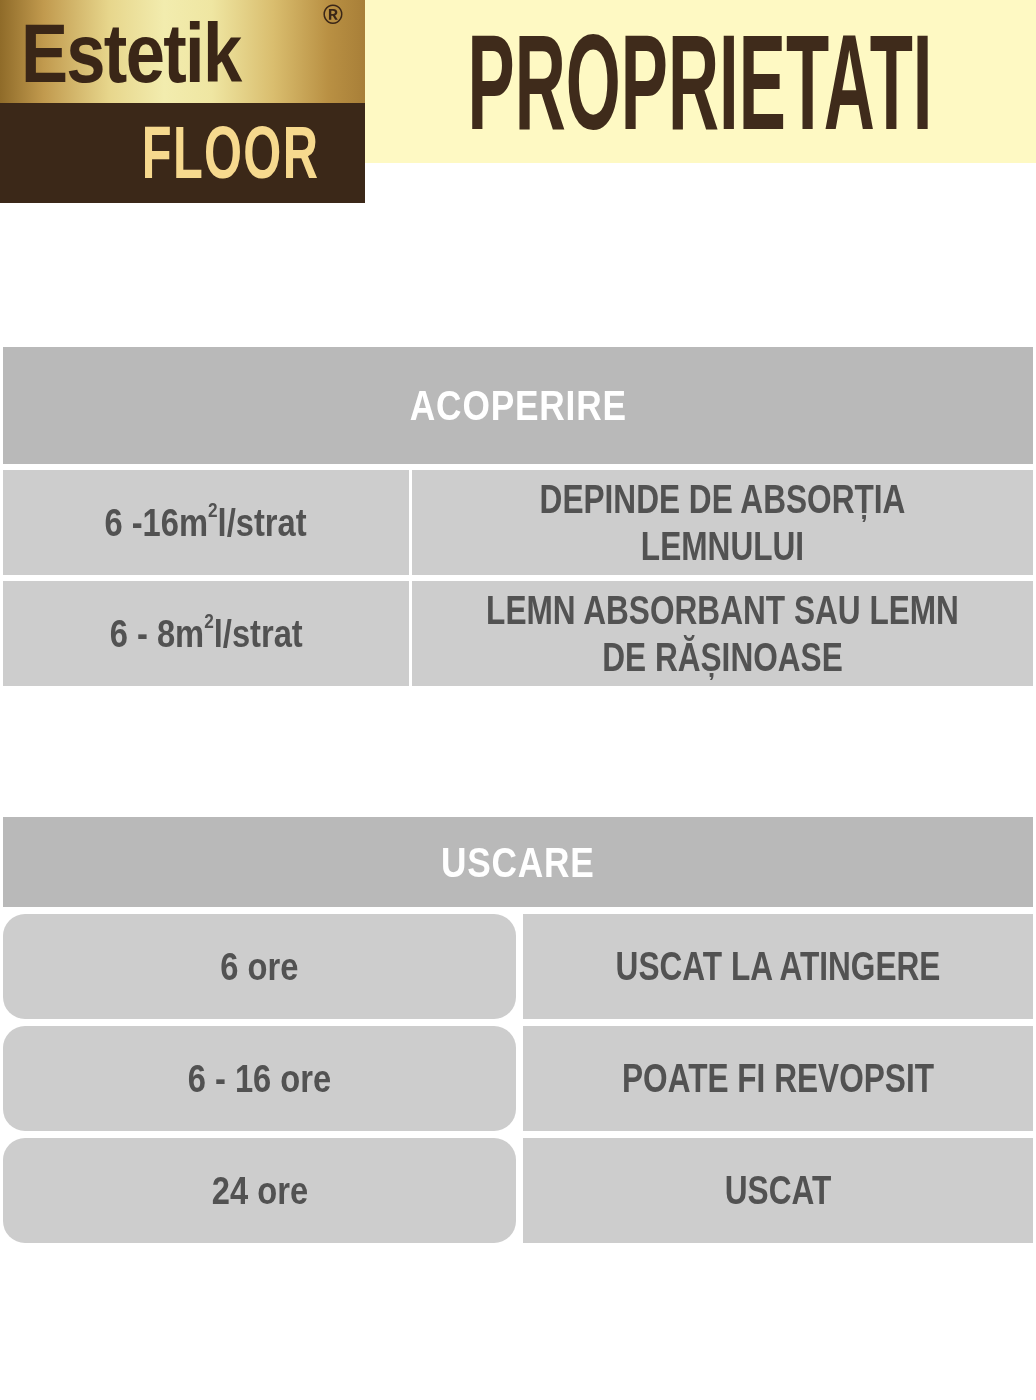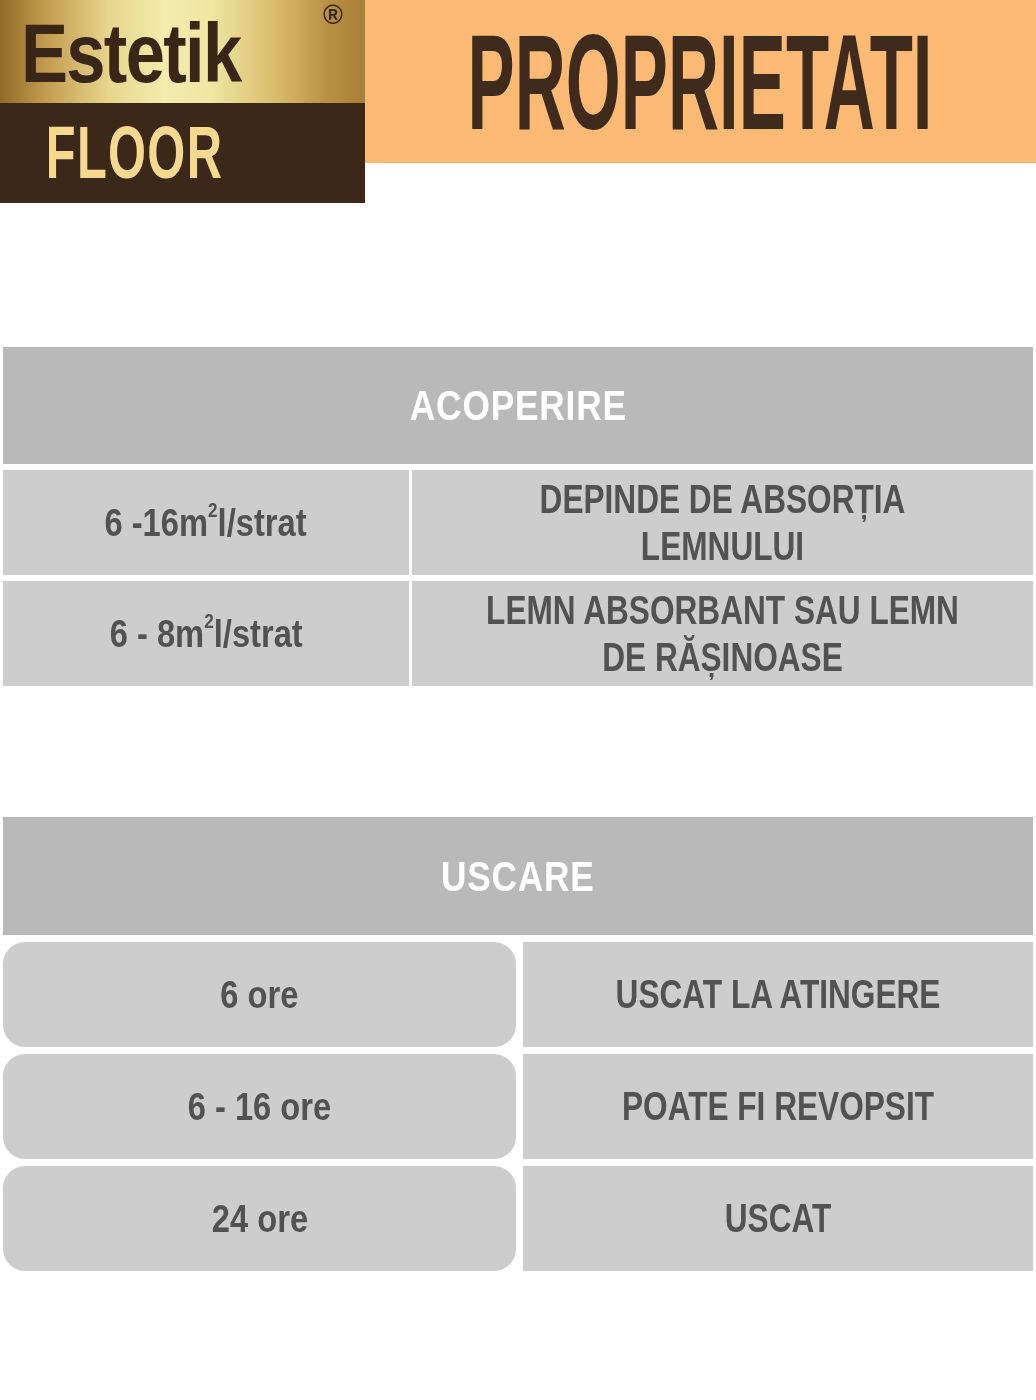--- a/index.html
+++ b/index.html
@@ -20,46 +20,46 @@
   .brand {
     font-size:84px; font-weight:700; color:#3a2617; line-height:1;
     display:inline-block; transform:scaleX(0.84); letter-spacing:-2px;
   }
   .reg {
     position:absolute; top:2px; right:22px; font-size:27px; font-weight:700;
     color:#3a2617; line-height:1;
   }
   .logo-brown {
     height:100px; background:#3b2818;
-    display:flex; align-items:center; justify-content:flex-start;
+    display:flex; align-items:center; justify-content:flex-end;
   }
   .floor {
     font-size:74px; font-weight:700; color:#f6d98e; line-height:1;
     display:inline-block; transform:scaleX(0.66); letter-spacing:2px;
   }
 
   
   .title-band {
     position:absolute; left:365px; top:0; width:671px; height:163px;
-    background:#fdba74; display:flex; align-items:center; justify-content:center;
+    background:#fef9c3; display:flex; align-items:center; justify-content:center;
   }
   .title {
     font-size:136px; font-weight:700; color:#3f2b1b; line-height:1;
     display:inline-block; transform:scaleX(0.52); white-space:nowrap;
   }
 
   
   .tbl { position:absolute; left:3px; width:1030px; }
   .tbl-acoperire { top:347px; }
   .tbl-uscare { top:817px; }
   .tbl-header {
     height:117px; background:#b9b9b9;
     display:flex; align-items:center; justify-content:center;
   }
-  .tbl-uscare .tbl-header { height:118px; }
+  .tbl-uscare .tbl-header { height:90px; }
   .hdr-text {
     color:#ffffff; font-size:43px; font-weight:700; letter-spacing:1px;
     display:inline-block; transform:scaleX(0.82); white-space:nowrap;
   }
   .tbl-row { display:flex; margin-top:6px; height:105px; }
   .tbl-uscare .tbl-row { margin-top:7px; }
   .cell {
     background:#cdcdcd; display:flex; align-items:center; justify-content:center;
     text-align:center; overflow:hidden;
   }

